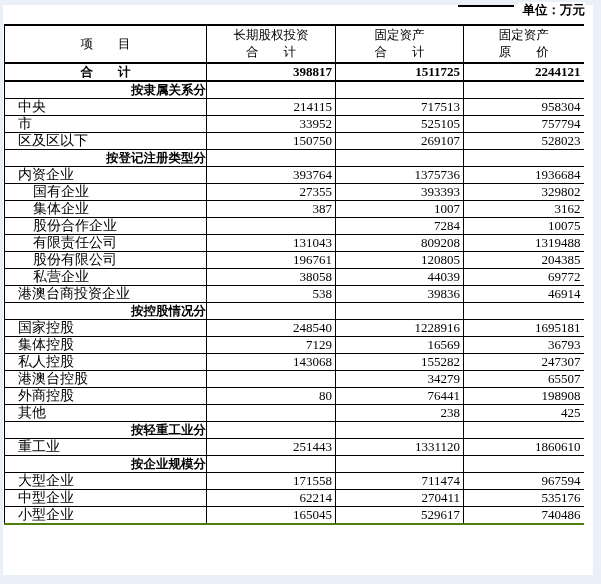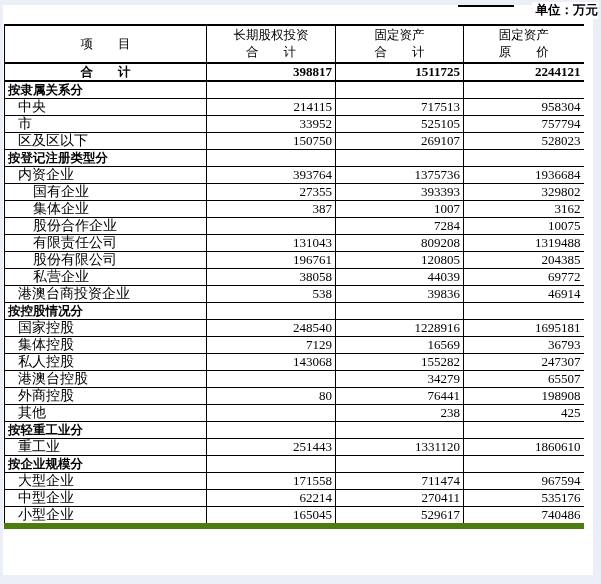--- a/index.html
+++ b/index.html
@@ -4,50 +4,50 @@
 <style>
   html,body{margin:0;padding:0;}
   body{
     width:601px;height:584px;position:relative;
     background:#ebeff8;
     font-family:"Liberation Serif","DejaVu Serif",serif;
     color:#000;
   }
   .sheet{position:absolute;left:3px;top:5px;width:590px;height:570px;background:#ffffff;}
   .unit-label{
-    position:absolute;top:2px;right:3px;z-index:2;
+    position:absolute;top:2px;right:16px;z-index:2;
     font-family:"Liberation Sans","DejaVu Sans",sans-serif;
     font-weight:bold;font-size:12.5px;white-space:nowrap;background:#fff;padding-left:4px;
   }
   .top-rule{position:absolute;top:5px;left:458px;width:56px;height:2px;background:#000;z-index:1;}
   table.report{
     position:absolute;left:4px;top:24px;z-index:1;
     width:579px;border-collapse:collapse;table-layout:fixed;
-    border-top:2px solid #000;border-left:1px solid #000;border-bottom:6px solid #4d7c0f;
+    border-top:2px solid #000;border-left:1px solid #000;border-bottom:2px solid #4d7c0f;
     background:#fff;
   }
   .report th,.report td{
     border-bottom:1px solid #000;border-right:1px solid #000;
     padding:0;overflow:hidden;white-space:nowrap;
   }
   .report th:last-child,.report td:last-child{border-right:none;}
   .report thead th{
     height:36px;border-bottom:2px solid #000;
     font-weight:normal;font-size:12.5px;text-align:center;vertical-align:middle;
     line-height:17px;
   }
   .report tbody td{height:16px;font-size:13px;line-height:16px;vertical-align:middle;}
   .report td.lbl{font-size:14px;text-align:left;padding-left:13px;}
   .report td.num{text-align:right;padding-right:3px;}
   tr.r-total td{font-weight:bold;border-bottom:2px solid #000;}
   tr.r-total td.lbl{text-align:center;padding-left:0;
     font-family:"Liberation Sans","DejaVu Sans",sans-serif;font-size:12.5px;}
   tr.r-section td.lbl{
     font-weight:bold;padding-left:3px;
-    font-family:"Liberation Sans","DejaVu Sans",sans-serif;font-size:12.5px;
+    font-family:"Liberation Sans","DejaVu Sans",sans-serif;font-size:12.5px;text-align:right;
   }
   tr.r-item2 td.lbl{padding-left:28px;}
 </style>
 </head>
 <body>
 
 <div class="sheet"></div>
 <div class="top-rule"></div>
 <div class="unit-label">单位：万元</div>
 

